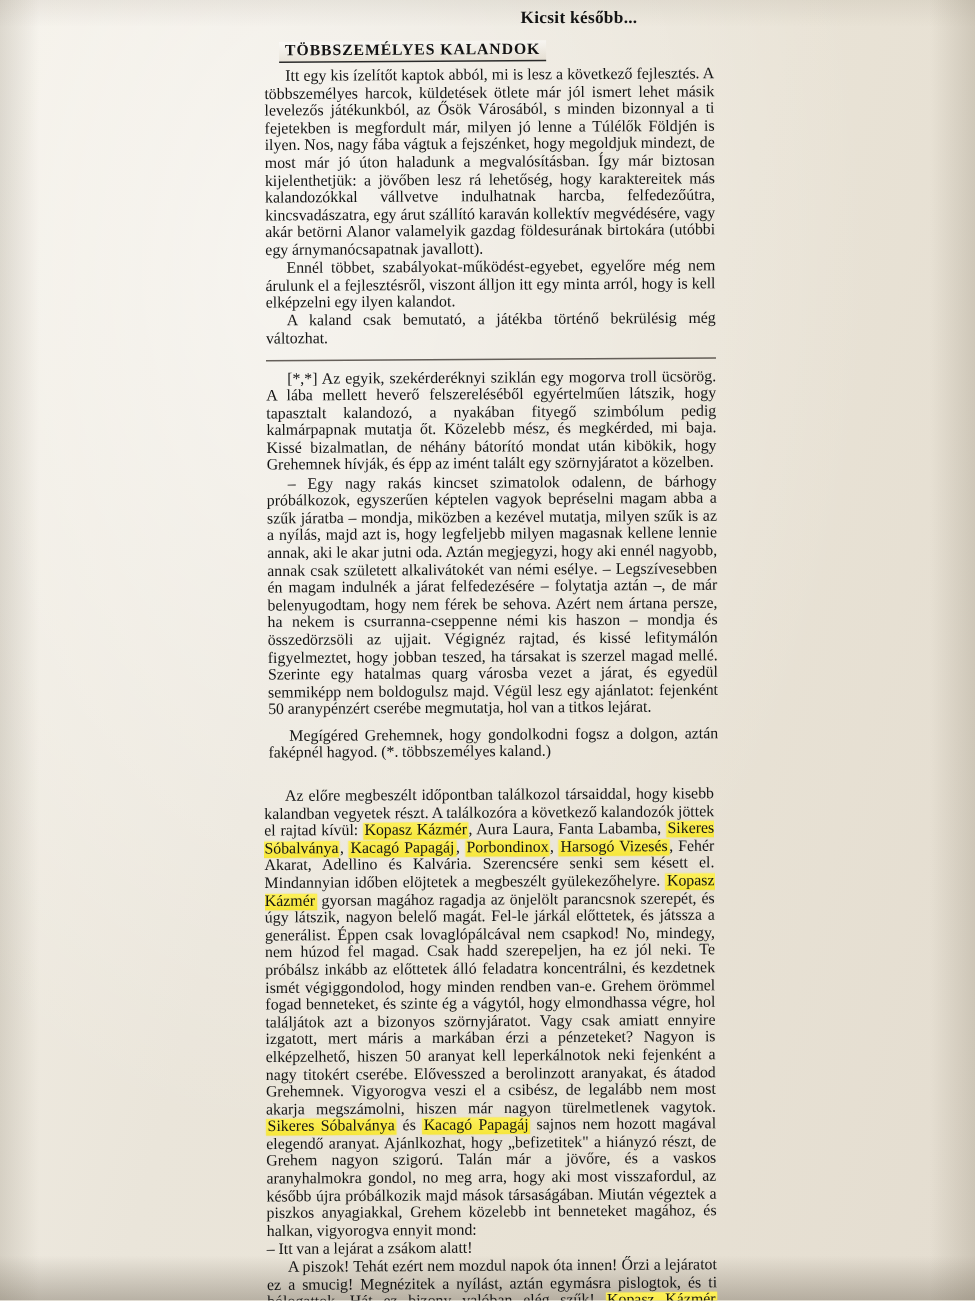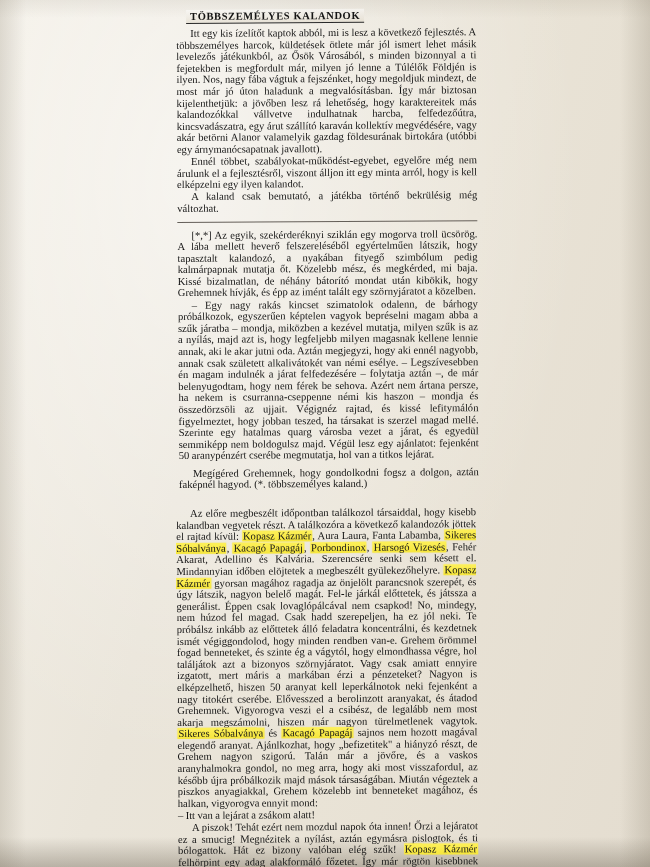--- a/index.html
+++ b/index.html
@@ -111,20 +111,21 @@
     transform-origin: top left;
   }
 </style>
 </head>
 <body>
 
 <div class="paper"></div>
 
 <div class="content">
 
+  <div class="page-header">Kicsit később...</div>
 
   <div class="columns">
 
     <div class="col skew">
       <div class="section-title">TÖBBSZEMÉLYES KALANDOK</div>
 
       <p>Itt egy kis ízelítőt kaptok abból, mi is lesz a következő fejlesztés. A többszemélyes harcok, küldetések ötlete már jól ismert lehet másik levelezős játékunkból, az Ősök Városából, s minden bizonnyal a ti fejetekben is megfordult már, milyen jó lenne a Túlélők Földjén is ilyen. Nos, nagy fába vágtuk a fejszénket, hogy megoldjuk mindezt, de most már jó úton haladunk a megvalósításban. Így már biztosan kijelenthetjük: a jövőben lesz rá lehetőség, hogy karaktereitek más kalandozókkal vállvetve indulhatnak harcba, felfedezőútra, kincsvadászatra, egy árut szállító karaván kollektív megvédésére, vagy akár betörni Alanor valamelyik gazdag földesurának birtokára (utóbbi egy árnymanócsapatnak javallott).</p>
       <p>Ennél többet, szabályokat-működést-egyebet, egyelőre még nem árulunk el a fejlesztésről, viszont álljon itt egy minta arról, hogy is kell elképzelni egy ilyen kalandot.</p>
       <p>A kaland csak bemutató, a játékba történő bekrülésig még változhat.</p>
 

